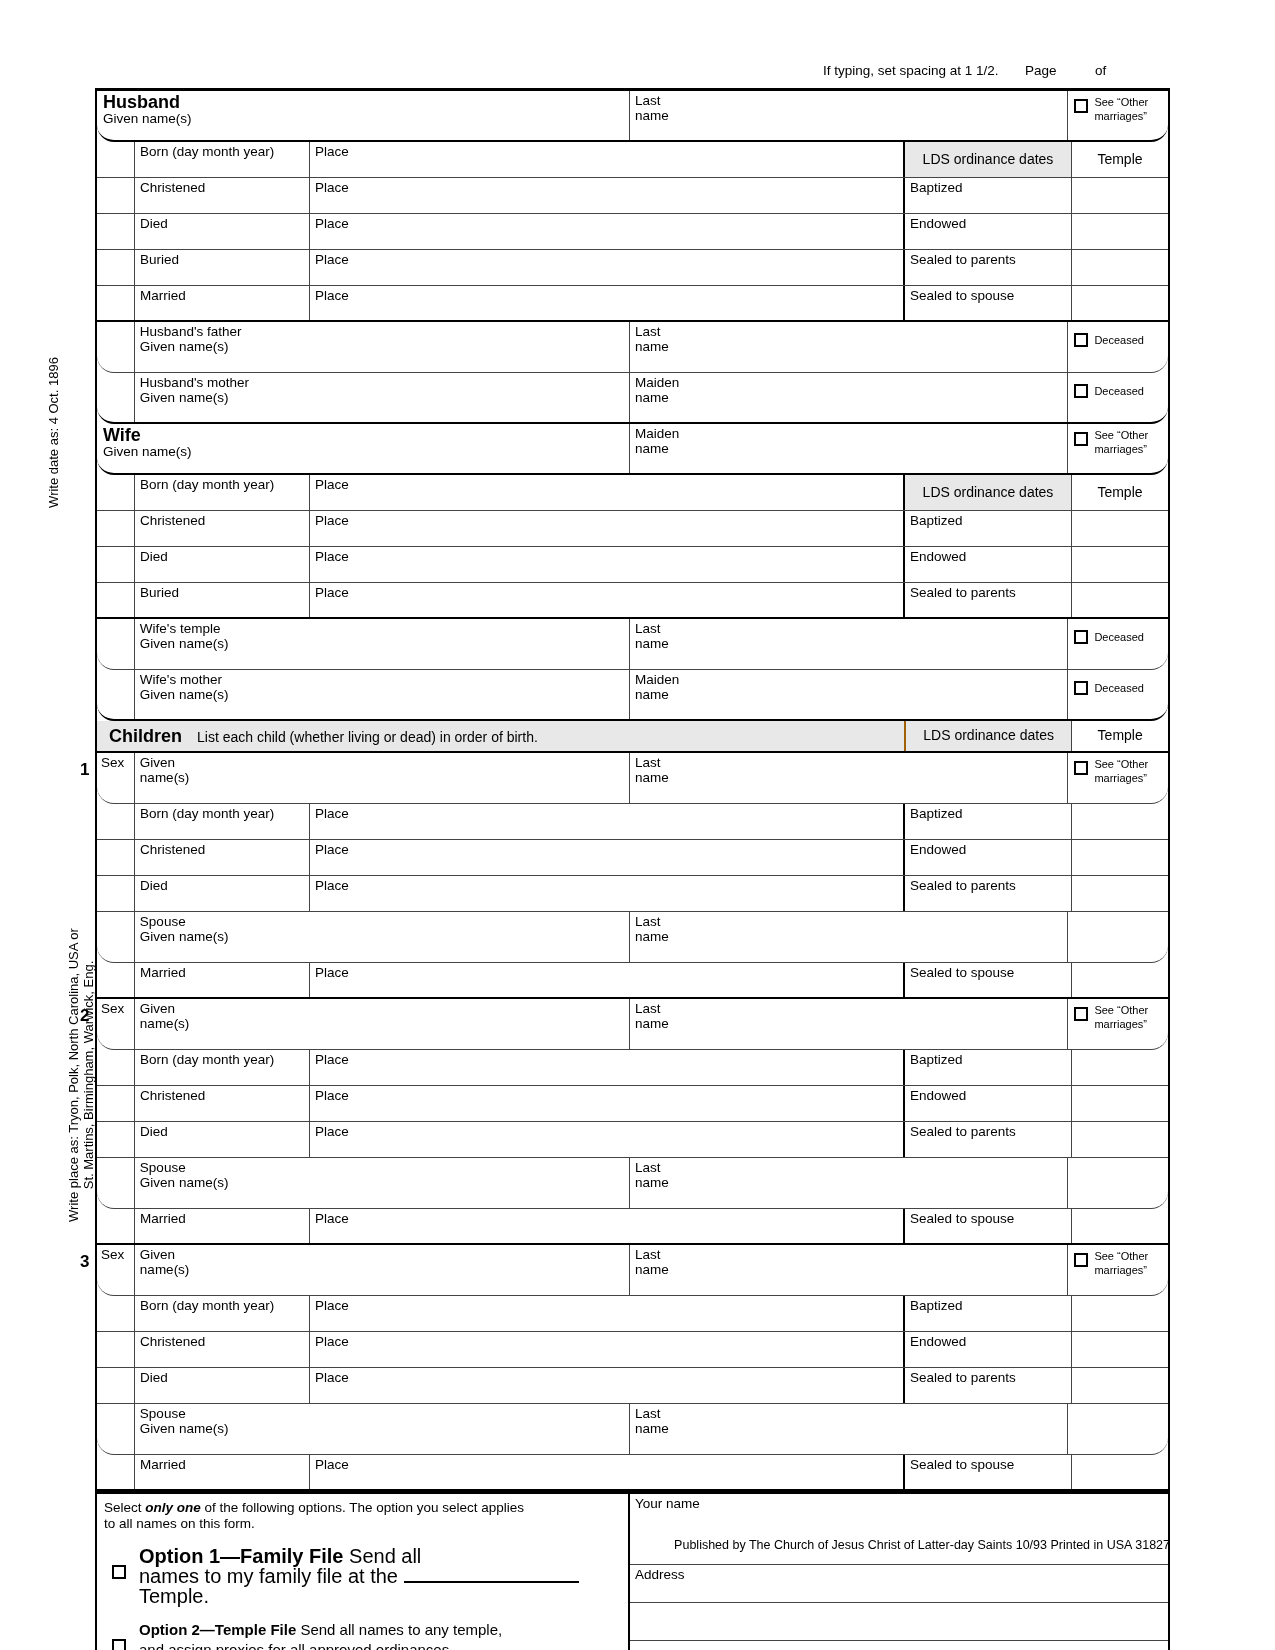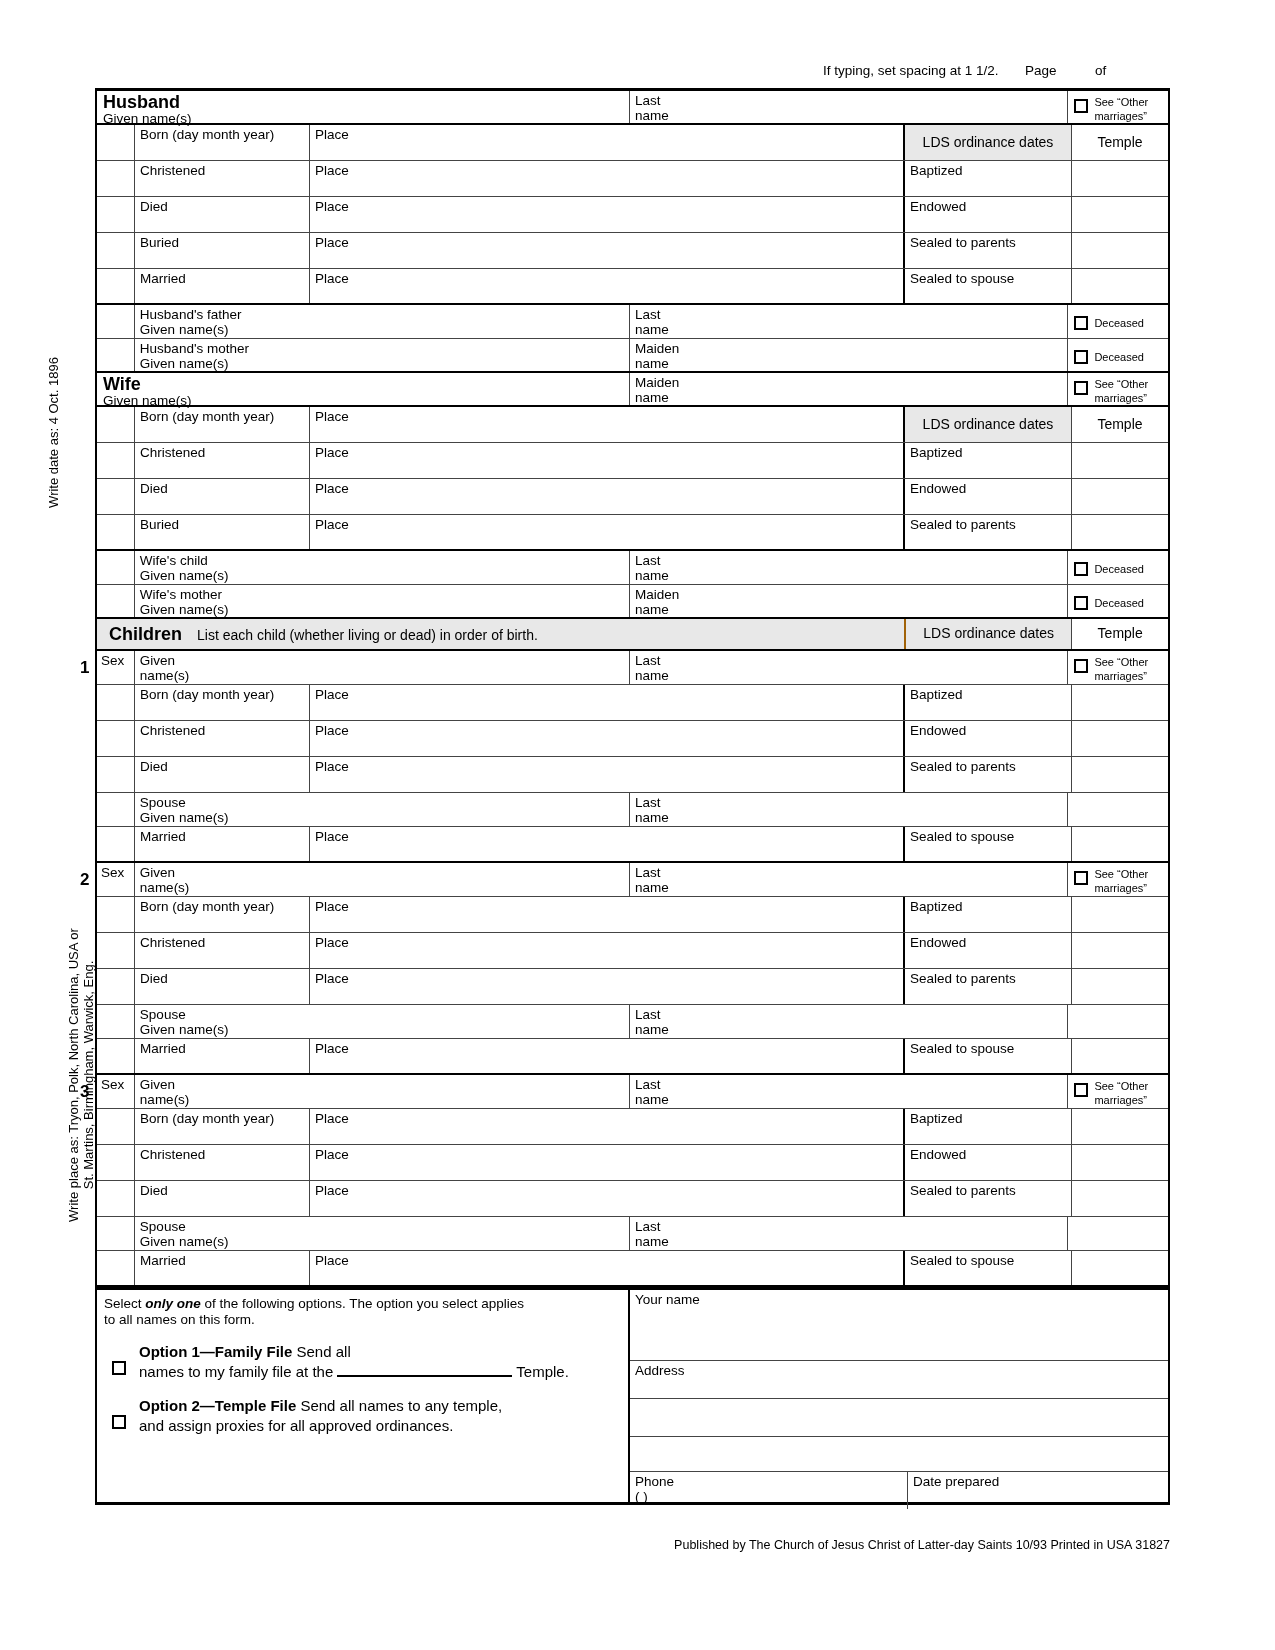--- a/index.html
+++ b/index.html
@@ -45,21 +45,21 @@
     position:absolute;left:5px;top:2px;font-size:13.5px;line-height:15px;
     white-space:nowrap;
   }
   .lab2{
     position:absolute;left:5px;top:2px;font-size:13.5px;line-height:15px;
   }
   .hr{border-bottom:1px solid #444;}
   .hr2{border-bottom:2px solid #000;}
 
   
-  .namehdr{height:34px;}
+  .namehdr{height:51px;border-radius:17px;}
   .bigname{
     position:absolute;left:6px;top:1px;font-size:18px;font-weight:bold;
   }
   .subname{position:absolute;left:6px;top:20px;font-size:13.5px;}
 
   
   .drow{height:36px;}
 
   
   .spacer{width:38px;border-right:1px solid #444;}
@@ -319,21 +319,21 @@
         <div class="cell" style="width:167px;">
             <div class="lab">Sealed to parents</div>
           </div>
         <div class="cell" style="width:96px;border-right:none;"></div>
       </div>
 
       <div class="row namehdr hr">
         <div class="spacer cell"></div>
         <div class="cell" style="width:497px;">
           <div class="lab2">
-            <span>Wife's child</span><br><span>Given name(s)</span>
+            <span>Wife's temple</span><br><span>Given name(s)</span>
           </div>
         </div>
         <div class="cell" style="width:440px;">
           <div class="lab2">
             <span>Last</span><br><span>name</span>
           </div>
         </div>
         <div class="cell" style="width:100px;border-right:none;">
           <div class="cb" style="left:6px;top:11px;"></div>
           <div class="cbtxt" style="left:26px;top:11px;">Deceased</div>
@@ -651,21 +651,21 @@
     <div class="blk thick-b" style="border-top:3px solid #000;display:flex;height:218px;">
 
       <div style="width:533px;border-right:2px solid #000;box-sizing:border-box;position:relative;padding:6px 0 0 4px;">
         <div class="optwrap" style="font-size:13.5px;line-height:16px;padding-left:3px;">
           <span>Select </span><b style="font-style:italic;text-align:center;">only one</b><span> of the following options. The option you select applies</span><br>
           <span>to all names on this form.</span>
         </div>
 
         <div style="position:relative;margin-top:14px;padding-left:38px;">
           <div class="cb" style="left:11px;top:19px;"></div>
-          <div style="font-size:15px;line-height:20px;">
+          <div style="font-size:20px;line-height:20px;">
             <b>Option 1—Family File</b><span> Send all</span><br>
             <span>names to my family file at the</span>
             <span class="ublank"></span>
             <span>Temple.</span>
           </div>
         </div>
 
         <div style="position:relative;margin-top:14px;padding-left:38px;">
           <div class="cb" style="left:11px;top:19px;"></div>
           <div style="font-size:15px;line-height:20px;">

